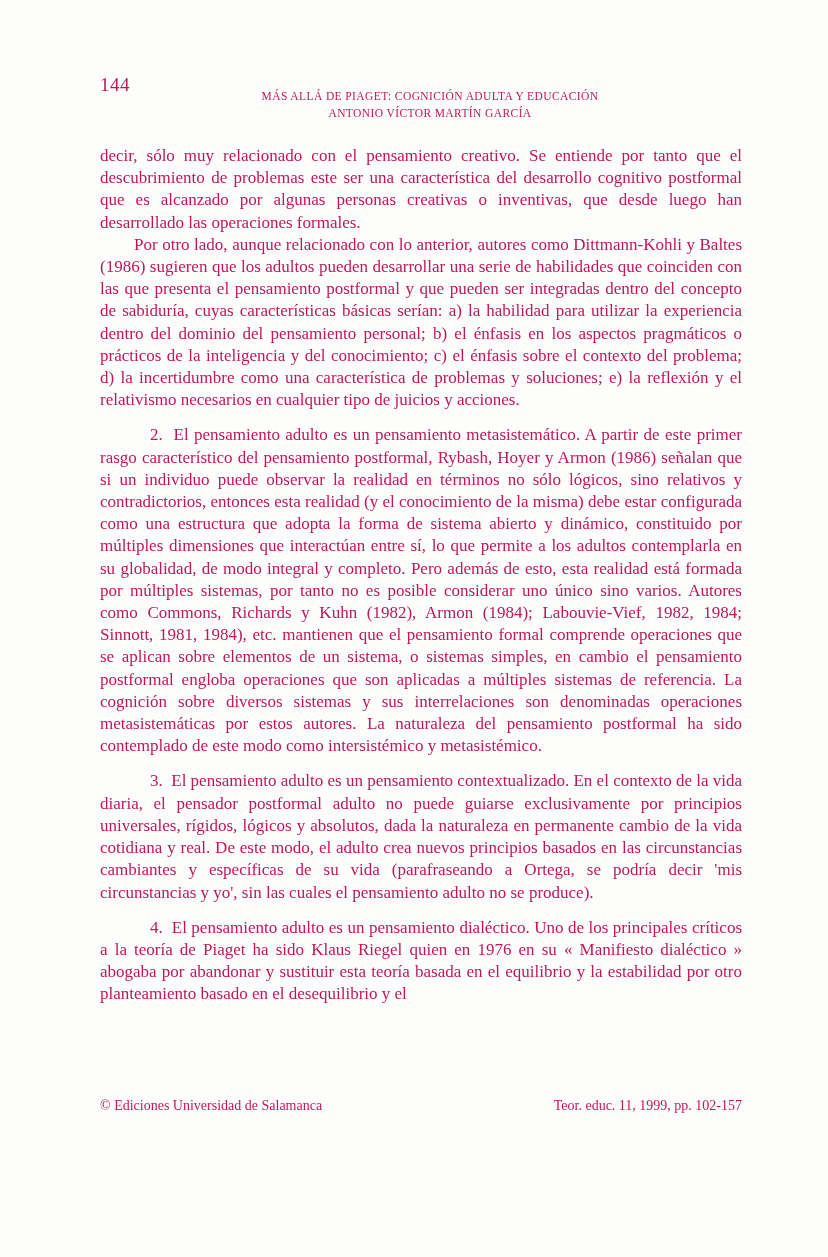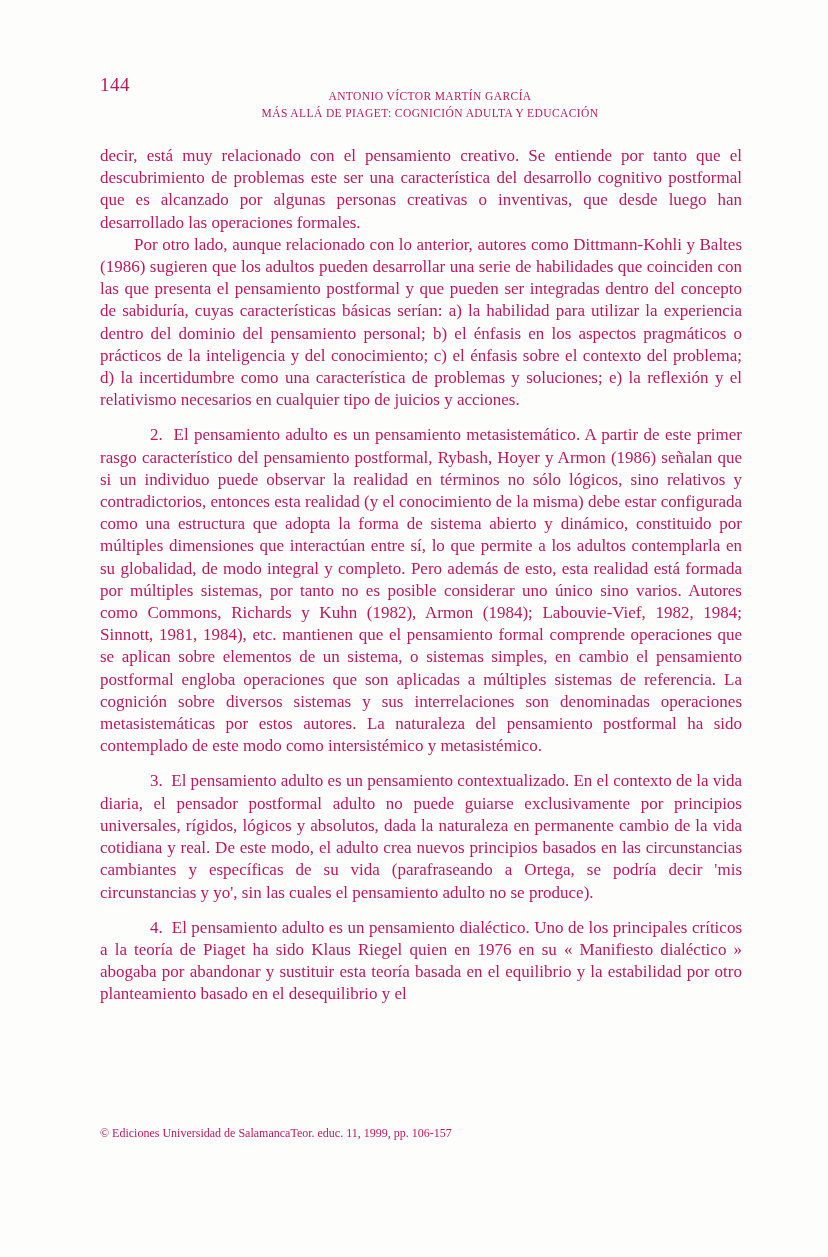--- a/index.html
+++ b/index.html
@@ -50,44 +50,45 @@
   }
   .doc-body p.indent { text-indent: 34px; }
   .doc-body p.numbered {
     text-indent: 50px;
     margin-top: 13px;
   }
   .doc-body .it { }
   .footer {
     position: absolute;
     left: 100px;
-    top: 1126px;
+    top: 1098px;
     width: 642px;
-    font-size: 12px;
+    font-size: 14px;
     display: flex;
+    justify-content: space-between;
   }
 </style>
 </head>
 <body>
 
 <div class="page">
 
   <div class="page-number">144</div>
 
   <div class="running-head">
+    <span class="line">MÁS ALLÁ DE PIAGET: COGNICIÓN ADULTA Y EDUCACIÓN</span>
     <span class="line">ANTONIO VÍCTOR MARTÍN GARCÍA</span>
-    <span class="line">MÁS ALLÁ DE PIAGET: COGNICIÓN ADULTA Y EDUCACIÓN</span>
   </div>
 
   <div class="doc-body">
-      <p class=""><span>decir, está muy relacionado con el </span><span class="it">pensamiento creativo</span><span>. Se entiende por tanto que el descubrimiento de problemas este ser una característica del desarrollo cognitivo postformal que es alcanzado por algunas personas creativas o inventivas, que desde luego han desarrollado las operaciones formales.</span></p>
+      <p class=""><span>decir, sólo muy relacionado con el </span><span class="it">pensamiento creativo</span><span>. Se entiende por tanto que el descubrimiento de problemas este ser una característica del desarrollo cognitivo postformal que es alcanzado por algunas personas creativas o inventivas, que desde luego han desarrollado las operaciones formales.</span></p>
       <p class="indent "><span>Por otro lado, aunque relacionado con lo anterior, autores como Dittmann-Kohli y Baltes (1986) sugieren que los adultos pueden desarrollar una serie de habilidades que coinciden con las que presenta el pensamiento postformal y que pueden ser integradas dentro del concepto de </span><span class="it">sabiduría</span><span>, cuyas características básicas serían: a) la habilidad para utilizar la experiencia dentro del dominio del pensamiento personal; b) el énfasis en los aspectos pragmáticos o prácticos de la inteligencia y del conocimiento; c) el énfasis sobre el contexto del problema; d) la incertidumbre como una característica de problemas y soluciones; e) la reflexión y el relativismo necesarios en cualquier tipo de juicios y acciones.</span></p>
       <p class="numbered"><span>2.&nbsp;&nbsp;El pensamiento adulto es un </span><span class="it">pensamiento metasistemático</span><span>. A partir de este primer rasgo característico del pensamiento postformal, Rybash, Hoyer y Armon (1986) señalan que si un individuo puede observar la realidad en términos no sólo lógicos, sino relativos y contradictorios, entonces esta realidad (y el conocimiento de la misma) debe estar configurada como una estructura que adopta la forma de </span><span class="it">sistema abierto</span><span> y dinámico, constituido por múltiples dimensiones que interactúan entre sí, lo que permite a los adultos contemplarla en su globalidad, de modo integral y completo. Pero además de esto, esta realidad está formada por múltiples sistemas, por tanto no es posible considerar uno único sino varios. Autores como Commons, Richards y Kuhn (1982), Armon (1984); Labouvie-Vief, 1982, 1984; Sinnott, 1981, 1984), etc. mantienen que el pensamiento formal comprende operaciones que se aplican sobre elementos de un sistema, o sistemas simples, en cambio el pensamiento postformal engloba operaciones que son aplicadas a múltiples sistemas de referencia. La cognición sobre diversos sistemas y sus interrelaciones son denominadas </span><span class="it">operaciones metasistemáticas</span><span> por estos autores. La naturaleza del pensamiento postformal ha sido contemplado de este modo como intersistémico y metasistémico.</span></p>
       <p class="numbered"><span>3.&nbsp;&nbsp;El pensamiento adulto es un </span><span class="it">pensamiento contextualizado</span><span>. En el contexto de la vida diaria, el pensador postformal adulto no puede guiarse exclusivamente por principios universales, rígidos, lógicos y absolutos, dada la naturaleza en permanente cambio de la vida cotidiana y real. De este modo, el adulto crea nuevos principios basados en las circunstancias cambiantes y específicas de su vida (parafraseando a Ortega, se podría decir '</span><span class="it">mis circunstancias y yo</span><span>', sin las cuales el pensamiento adulto no se produce).</span></p>
       <p class="numbered"><span>4.&nbsp;&nbsp;El pensamiento adulto es un </span><span class="it">pensamiento dialéctico</span><span>. Uno de los principales críticos a la teoría de Piaget ha sido Klaus Riegel quien en 1976 en su «&nbsp;Manifiesto dialéctico&nbsp;» abogaba por abandonar y sustituir esta teoría basada en el equilibrio y la estabilidad por otro planteamiento basado en el desequilibrio y el</span></p>
     </div>
 
   <div class="footer">
     <span>© Ediciones Universidad de Salamanca</span>
-    <span>Teor. educ. 11, 1999, pp. 106-157</span>
+    <span>Teor. educ. 11, 1999, pp. 102-157</span>
   </div>
 
 </div>
 
 </body></html>

